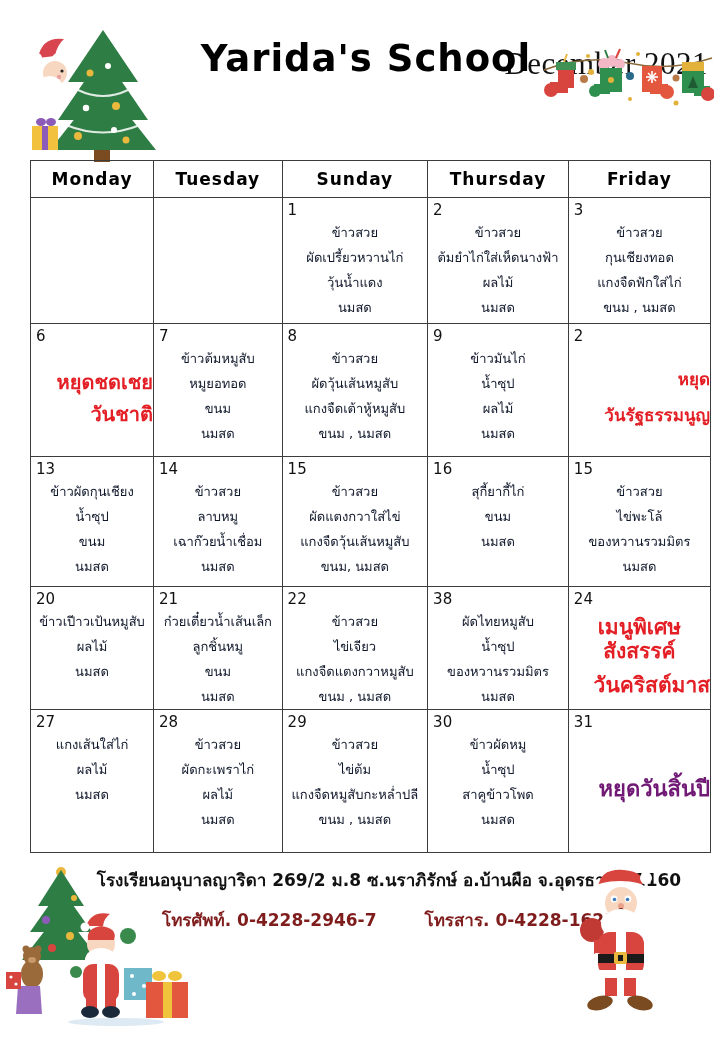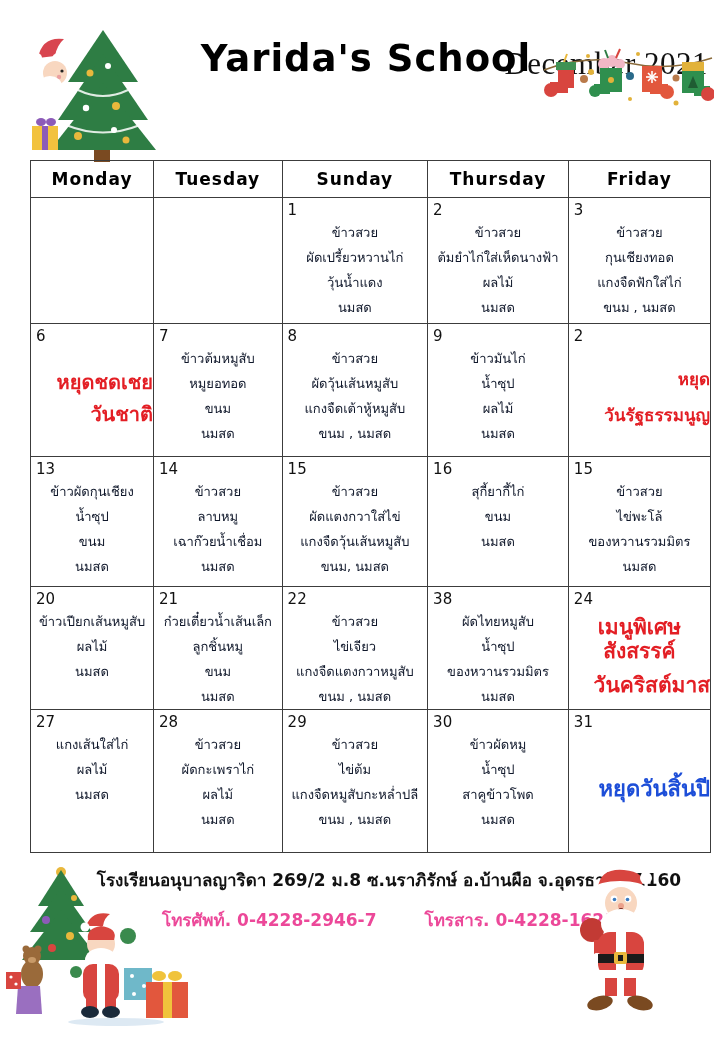--- a/index.html
+++ b/index.html
@@ -67,21 +67,21 @@
     display:flex;flex-direction:column;justify-content:center;align-items:flex-end;
     gap:9px;font-weight:bold;text-align:center;line-height:1.15;
   }
   
   .footer-text{
     position:absolute;top:866px;left:82px;right:24px;text-align:center;
   }
   .address{font-size:17px;font-weight:bold;color:#111;}
   .phones{
     margin-top:13px;display:flex;justify-content:center;gap:48px;
-    font-size:17px;font-weight:bold;color:#ec4899;
+    font-size:17px;font-weight:bold;color:#7f1d1d;
   }
 </style>
 </head>
 <body>
 
 <div class="date-label">December 2021</div>
 
 <div class="title-block">
   <div class="title-line1">Yarida's School</div>
 </div>
@@ -292,21 +292,21 @@
             <div>ไข่พะโล้</div>
             <div>ของหวานรวมมิตร</div>
             <div>นมสด</div>
           </div>
         </td>
       </tr>
       <tr>
         <td class="cal-cell">
           <div class="date-num">20</div>
           <div class="menu">
-            <div>ข้าวเปียกเส้นหมูสับ</div>
+            <div>ข้าวเปีาวเป้นหมูสับ</div>
             <div>ผลไม้</div>
             <div>นมสด</div>
           </div>
         </td>
         <td class="cal-cell">
           <div class="date-num">21</div>
           <div class="menu">
             <div>ก๋วยเตี๋ยวน้ำเส้นเล็ก</div>
             <div>ลูกชิ้นหมู</div>
             <div>ขนม</div>
@@ -370,21 +370,21 @@
           <div class="date-num">30</div>
           <div class="menu">
             <div>ข้าวผัดหมู</div>
             <div>น้ำซุป</div>
             <div>สาคูข้าวโพด</div>
             <div>นมสด</div>
           </div>
         </td>
         <td class="cal-cell">
           <div class="date-num">31</div>
-          <div class="holiday" style="color: #1d4ed8; font-size: 22px;">
+          <div class="holiday" style="color: #701a75; font-size: 22px;">
             <div>หยุดวันสิ้นปี</div>
           </div>
         </td>
       </tr>
     </tbody>
 </table>
 
 <div class="footer-text">
   <div class="address">โรงเรียนอนุบาลญาริดา 269/2 ม.8 ซ.นราภิรักษ์ อ.บ้านผือ จ.อุดรธานี 41160</div>
   <div class="phones">

